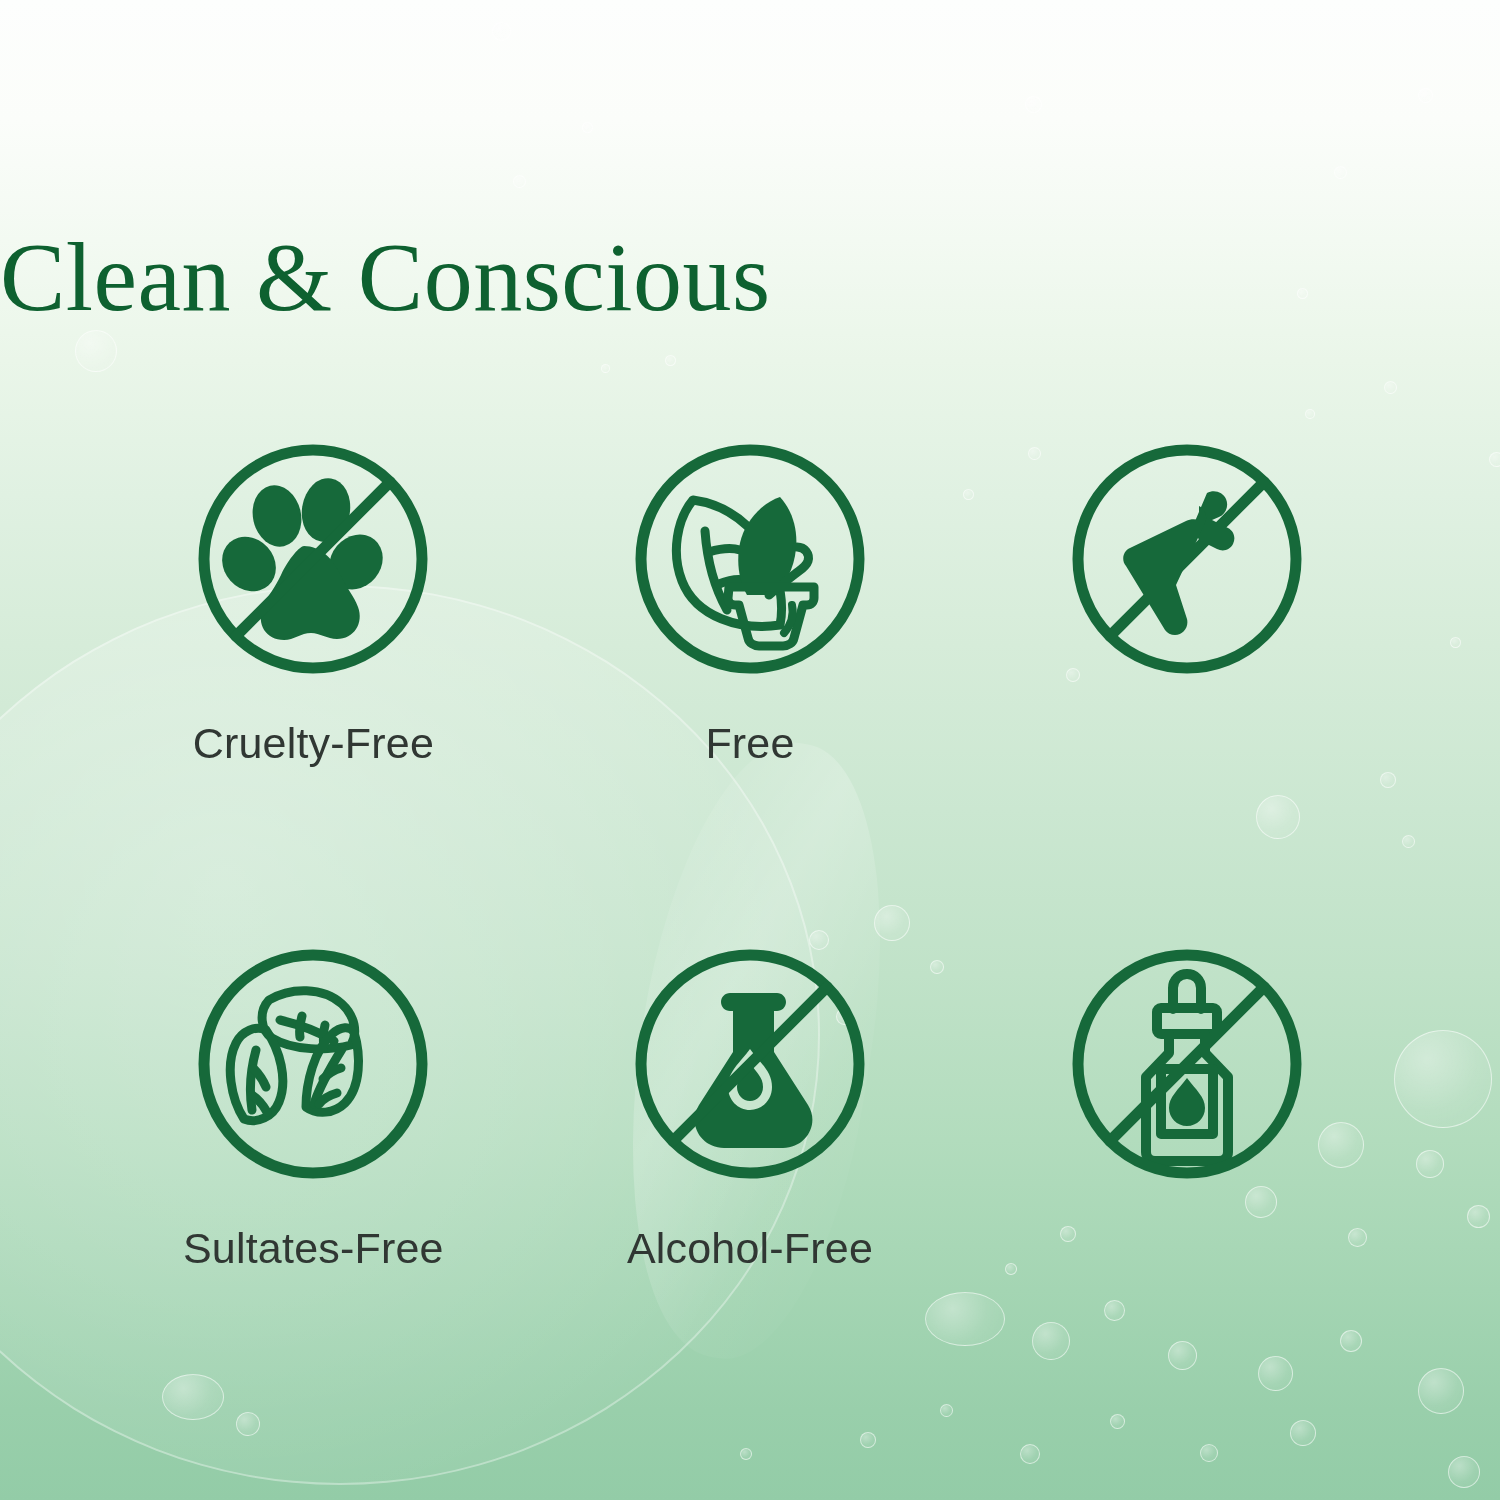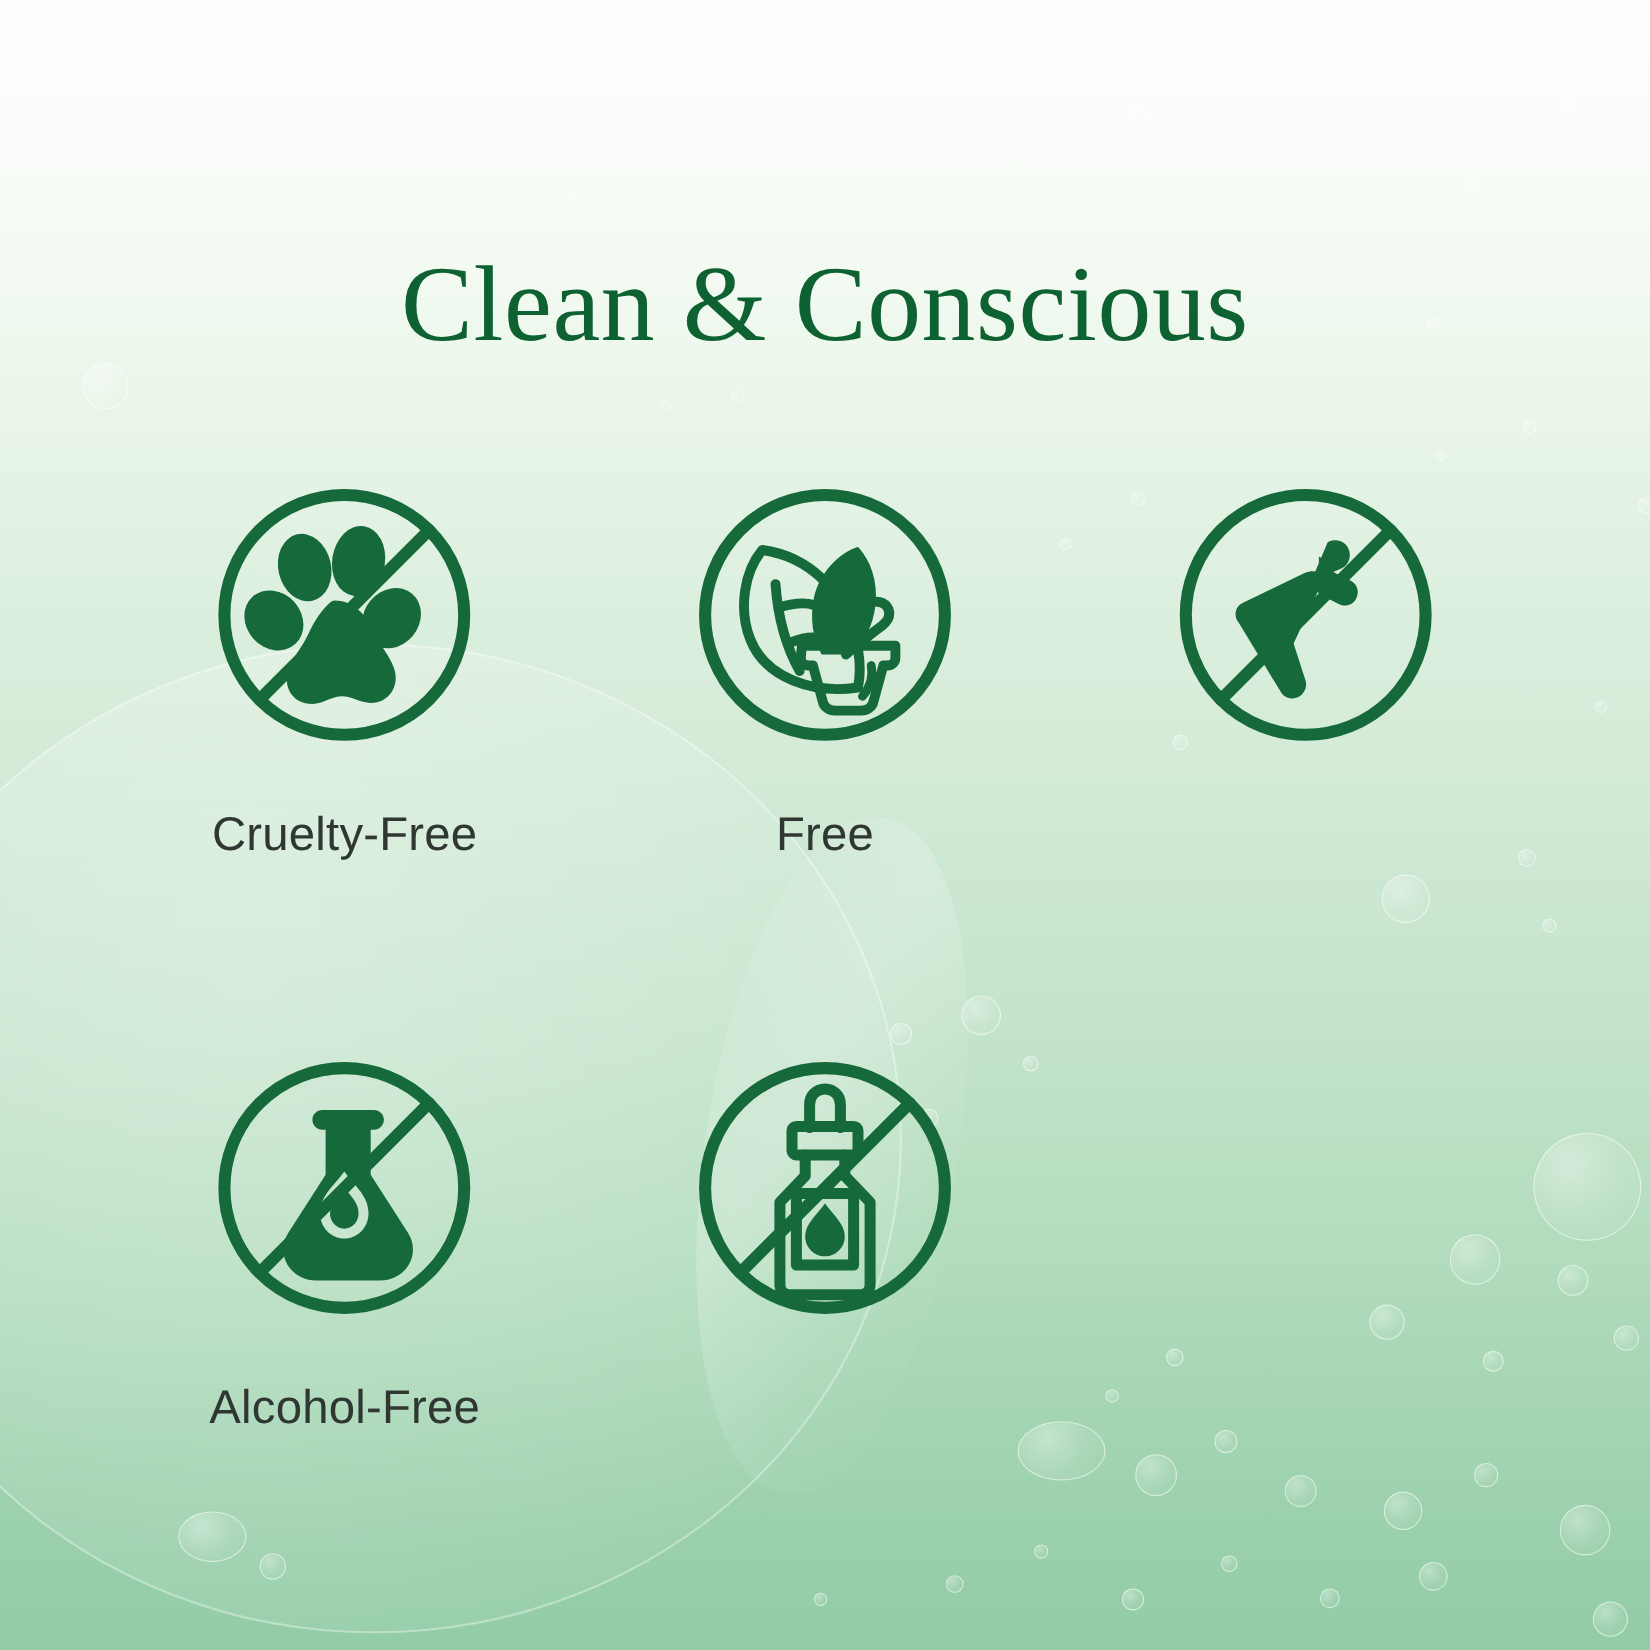--- a/index.html
+++ b/index.html
@@ -80,21 +80,20 @@
       rgba(255,255,255,0.10) 55%,
       rgba(255,255,255,0.02) 100%);
   }
 
   
   .title {
     position: absolute;
     left: 0;
     right: 0;
     top: 226px;
-    text-align: center;
     font-family: "Liberation Serif", "DejaVu Serif", serif;
     font-size: 98px;
     line-height: 1.05;
     letter-spacing: 0.5px;
     color: #0e6130;
     white-space: nowrap;
   }
 
   
   .grid {
@@ -115,21 +114,21 @@
 
   .badge {
     width: 238px;
     height: 238px;
     position: relative;
   }
 
   .badge svg { display: block; width: 100%; height: 100%; }
 
   .cap {
-    margin-top: 52px;
+    margin-top: 36px;
     text-align: center;
     font-size: 43px;
     line-height: 1.38;
     color: #303733;
     letter-spacing: 0.2px;
     font-weight: 400;
     white-space: pre-line;
   }
 </style>
 </head>
@@ -246,20 +245,45 @@
             <path d="M139 53c7-4 16-1 19 6 3 7 0 15-7 18l-7 3 16 8c6 3 8 10 5 16-3 6-10 8-16 5l-18-9-6-14z"></path>
 
             <path d="M131 66c6 3 9 11 6 17l-29 62 11 34c2 8-4 16-12 16-4 0-8-2-10-5L58 126c-5-6-3-15 4-18l56-27c4-2 9-2 13-1z"></path>
           </g>
           <circle cx="119" cy="119" r="109" fill="none" stroke="#16693a" stroke-width="11"></circle>
           <line x1="42" y1="196" x2="196" y2="42" stroke="#16693a" stroke-width="11" stroke-linecap="round"></line>
         </svg>
       </div>
     </div>
 
+    <div class="cell">
+      <div class="badge">
+        <svg viewBox="0 0 238 238" xmlns="http://www.w3.org/2000/svg">
+          <g fill="none" stroke="#16693a" stroke-width="9" stroke-linecap="round" stroke-linejoin="round">
+
+            <path d="M75 55c22-13 54-13 73 4 13 12 16 29 9 41-23 6-58 6-79-7-11-7-14-26-3-38z"></path>
+            <path d="M86 75c17 4 38 11 54 21"></path>
+            <path d="M108 71c-2 7-3 14-2 21"></path>
+            <path d="M131 80c-2 8-2 15-1 22"></path>
+
+            <path d="M72 85c14 20 22 50 13 72-6 15-22 22-35 17-13-20-19-54-8-76 6-12 20-18 30-13z"></path>
+            <path d="M62 105c-5 18-7 41-4 60"></path>
+            <path d="M60 124c5 5 9 11 12 18"></path>
+            <path d="M58 150c6 4 11 10 15 17"></path>
+
+            <path d="M160 87c7 23 7 55-9 71-11 11-28 12-39 4 0-24 8-57 26-73 9-8 18-8 22-2z"></path>
+            <path d="M148 104c-10 16-22 36-28 55"></path>
+            <path d="M147 123c-7 2-13 6-18 11"></path>
+            <path d="M143 148c-7 2-13 5-18 11"></path>
+          </g>
+          <circle cx="119" cy="119" r="109" fill="none" stroke="#16693a" stroke-width="11"></circle>
+        </svg>
+      </div>
+      <div class="cap">Sultates-Free</div>
+    </div>
 
     <div class="cell">
       <div class="badge">
         <svg viewBox="0 0 238 238" xmlns="http://www.w3.org/2000/svg">
 
           <path d="M92 48h54c5 0 9 4 9 9s-4 9-9 9h-3v41l34 53c12 19-2 43-25 43H93c-23 0-37-24-25-43l34-53V66h-3c-5 0-9-4-9-9s4-9 9-9z" fill="#16693a"></path>
 
           <path d="M119 104c10 14 22 22 22 38 0 13-10 23-22 23s-22-10-22-23c0-16 12-24 22-38z" fill="#c8e6cf"></path>
           <path d="M119 118c6 9 13 14 13 24 0 8-6 14-13 14s-13-6-13-14c0-10 7-15 13-24z" fill="#16693a"></path>
           <circle cx="119" cy="119" r="109" fill="none" stroke="#16693a" stroke-width="11"></circle>

